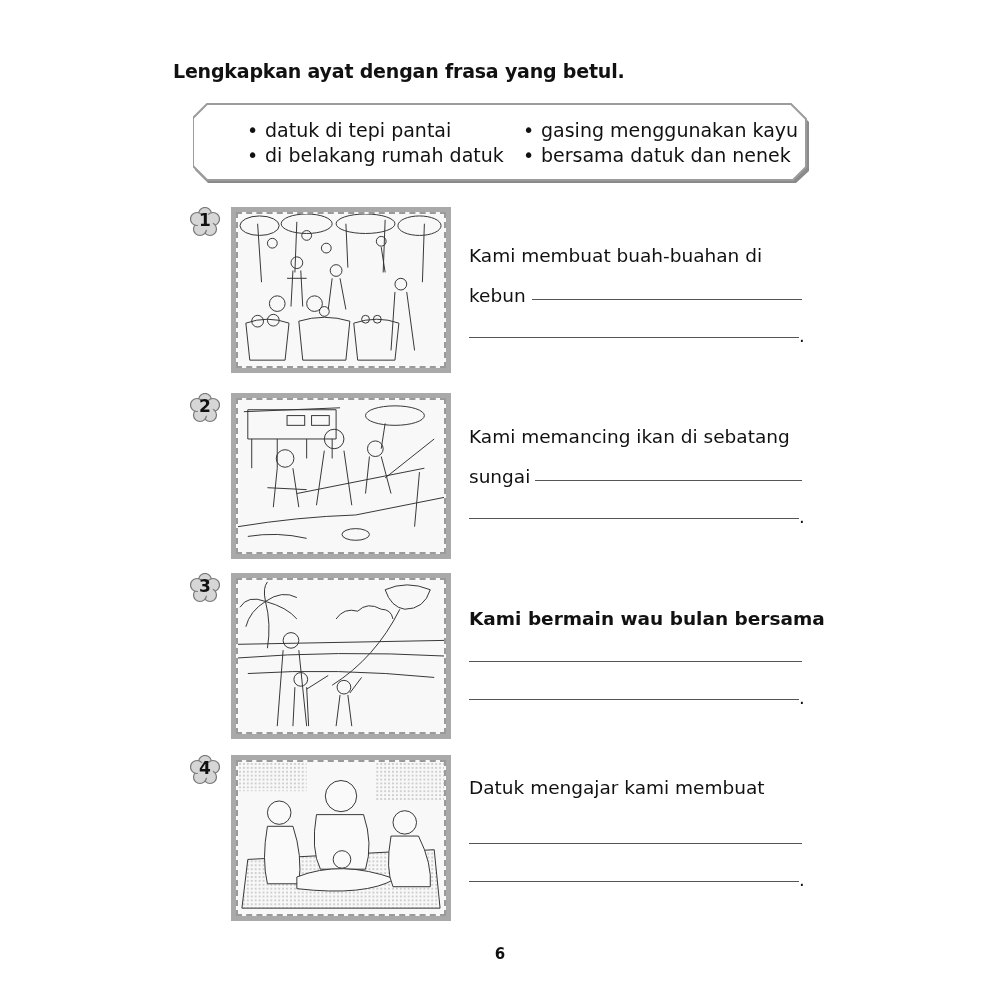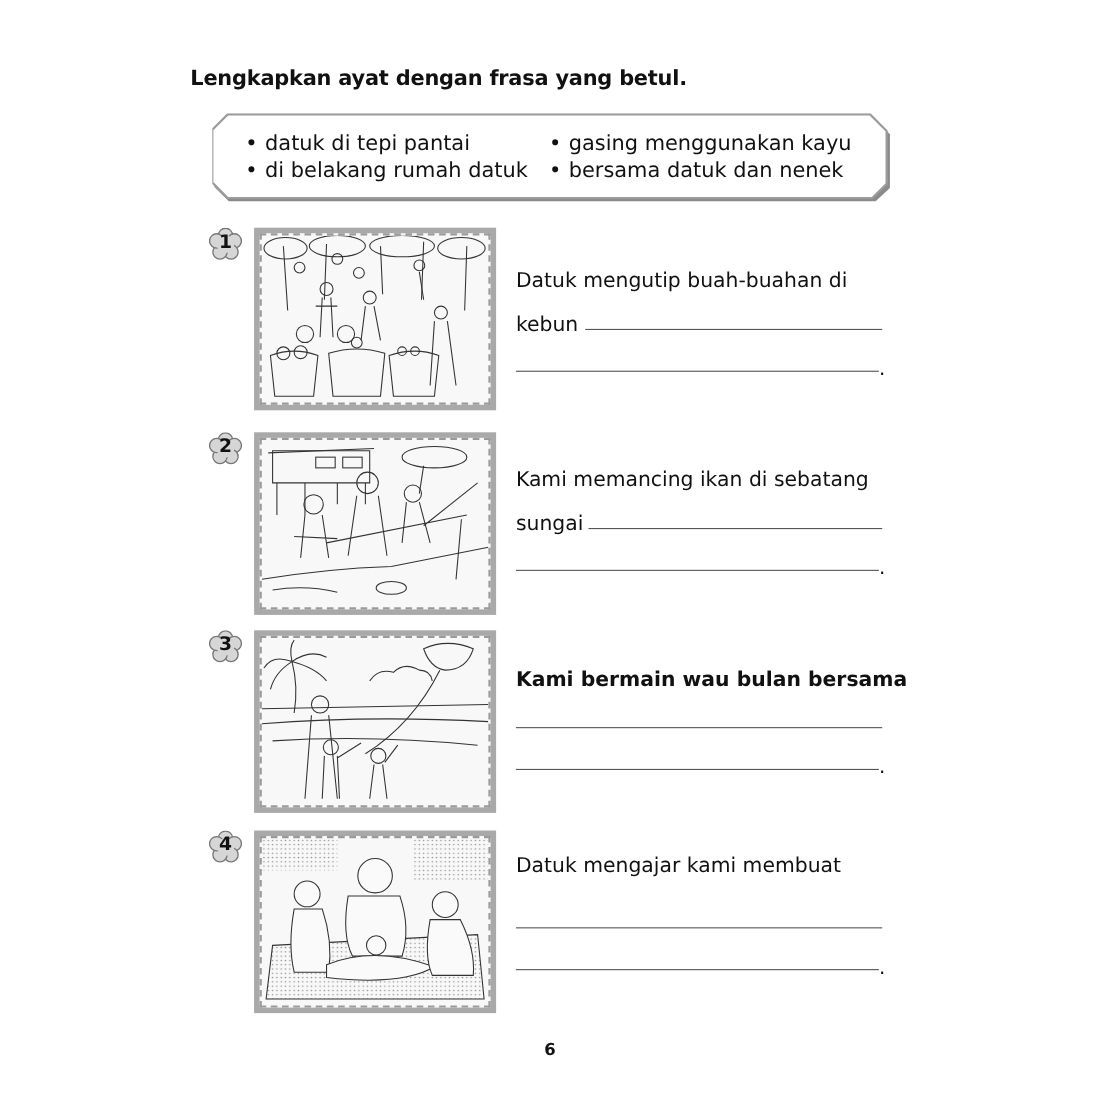--- a/index.html
+++ b/index.html
@@ -3,21 +3,21 @@
   <meta charset="utf-8">
   <style>
     html, body { margin:0; padding:0; }
     body { width:1000px; height:1000px; background:#ffffff; position:relative; overflow:hidden;
       font-family:"DejaVu Sans", "Liberation Sans", sans-serif; color:#111; }
     .instruction { position:absolute; left:173px; top:60px; font-size:19px; font-weight:bold; letter-spacing:-0.2px; }
     .phrase-box { position:absolute; left:193px; top:103px; width:618px; height:81px; }
     .phrase-box svg { position:absolute; left:0; top:0; }
     .phrase-grid { position:absolute; left:30px; top:16px; width:560px; display:grid;
       grid-template-columns: 276px 280px; row-gap:3px; font-size:19px; }
-    .phrase { white-space:nowrap; }
+    .phrase { white-space:nowrap;margin-left:24px; }
     .phrase .bullet { display:inline-block; width:18px; }
     .question { position:absolute; left:190px; width:620px; }
     .qnum { position:absolute; left:0; top:0; width:30px; height:30px; }
     .qnum svg { position:absolute; left:0; top:0; }
     .qnum span { position:absolute; left:0; top:3px; width:30px; text-align:center; font-weight:bold; font-size:17px; }
     .pic { position:absolute; left:41px; top:0; width:220px; height:166px; background:#a9a9a9; }
     .pic-inner { position:absolute; left:5px; top:5px; right:5px; bottom:5px; background:#f8f8f8;
       border:2px dashed #9a9a9a; box-sizing:border-box; overflow:hidden; }
     .pic-inner svg { width:100%; height:100%; display:block; }
     .sentence { position:absolute; left:279px; font-size:18.5px; white-space:nowrap; }
@@ -84,21 +84,21 @@
           <path d="M118,112 Q142,104 164,112 L160,150 L122,150 Z"></path>
           <circle cx="20" cy="110" r="6"></circle>
             <circle cx="36" cy="109" r="6"></circle>
           <circle cx="88" cy="100" r="5"></circle>
             <circle cx="130" cy="108" r="4"></circle>
             <circle cx="142" cy="108" r="4"></circle>
         </g>
       </svg>
     </div>
   </div>
-  <div class="sentence" style="top:38px;">Datuk mengutip buah-buahan di</div>
+  <div class="sentence" style="top:38px;">Kami membuat buah-buahan di</div>
   <div class="sentence" style="top:78px;">kebun</div>
   <div class="line" style="left:342px; width:270px; top:92px;"></div>
   <div class="line" style="left:279px; width:330px; top:130px;"></div>
   <div class="dot" style="left:609px; top:118px;">.</div>
 </div>
 
 <div class="question" style="top:393px;">
   <div class="qnum">
     <svg width="30" height="30" viewBox="0 0 30 30">
       <g fill="#d6d6d6" stroke="#777" stroke-width="1.2">

